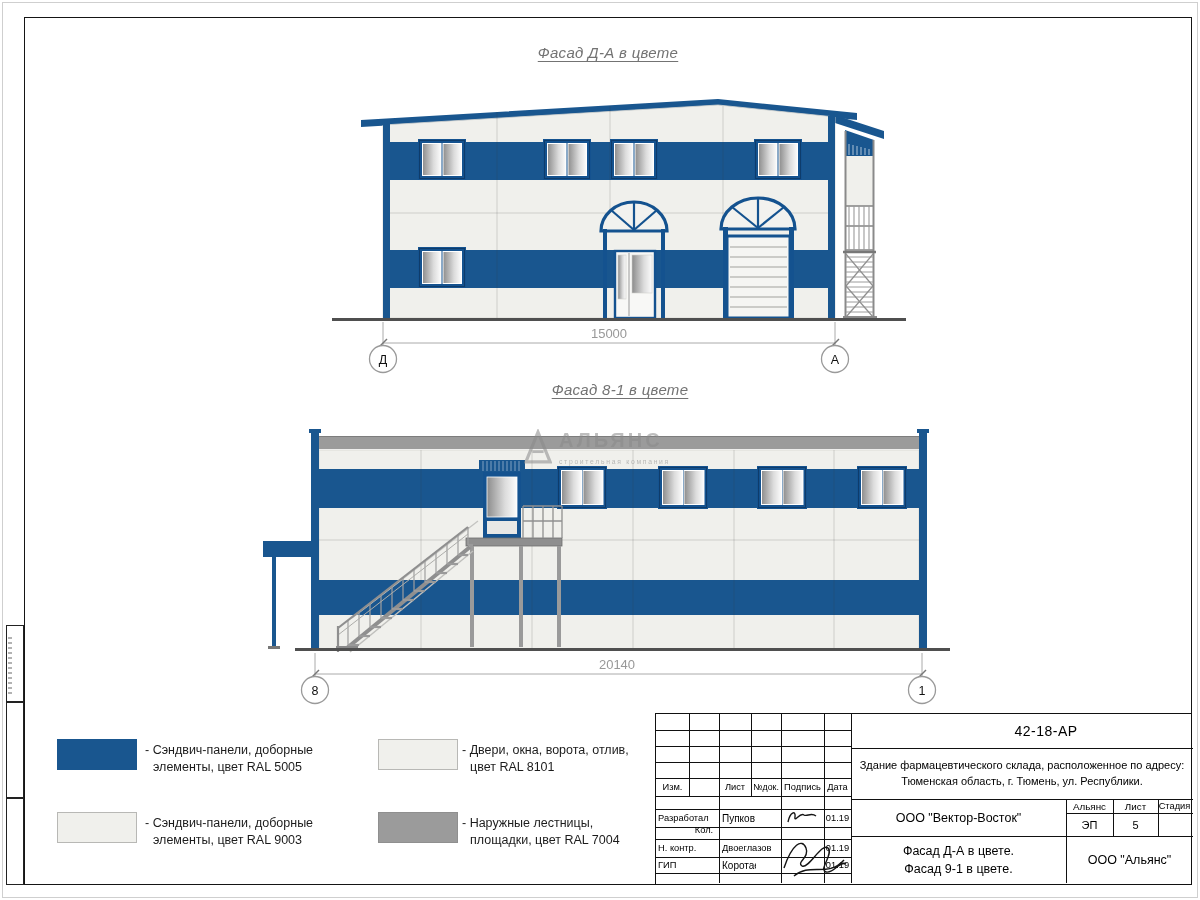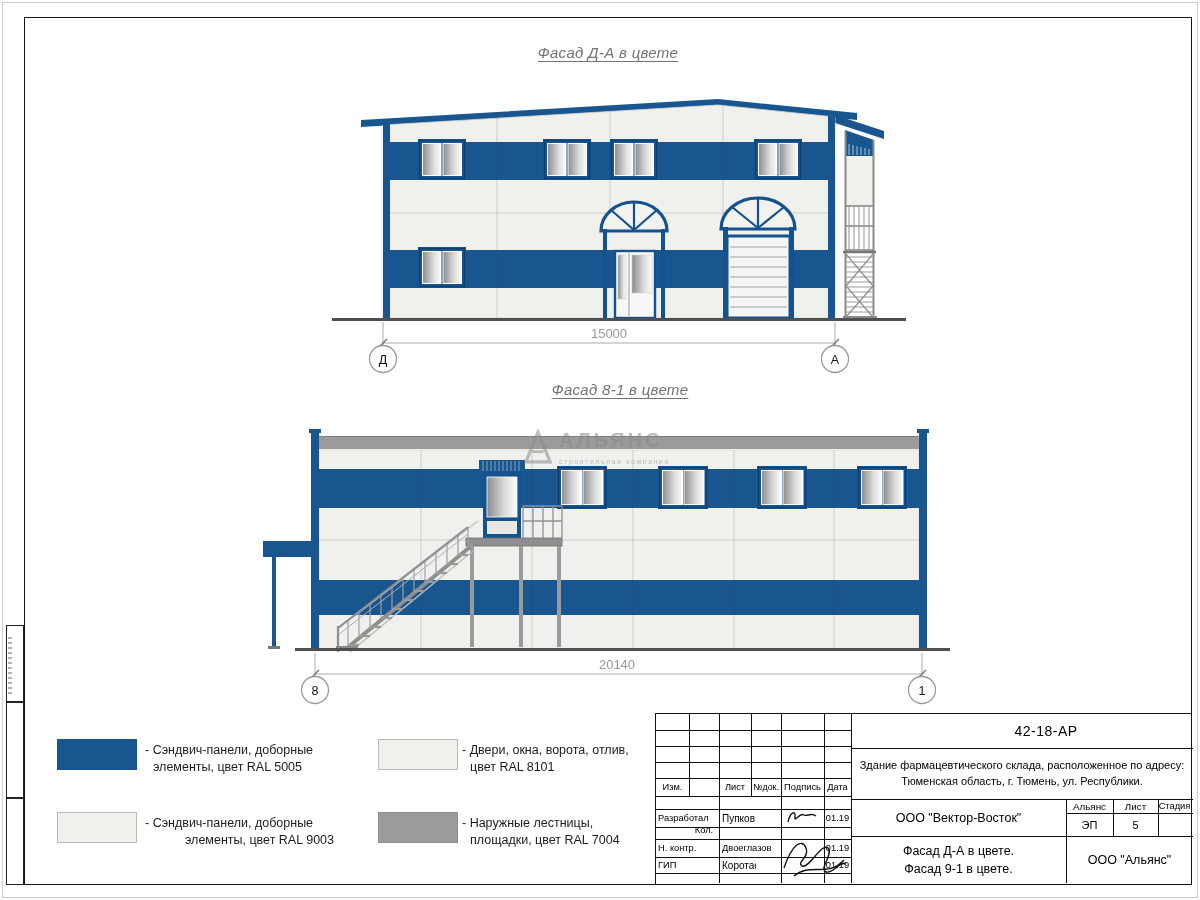--- a/index.html
+++ b/index.html
@@ -334,21 +334,21 @@
       <div class="swatch" style="left: 57px; top: 739px; background: rgb(25, 86, 143);"></div>
       <div class="leg-text" style="left:145px;top:742px;">
         <div>- Сэндвич-панели, доборные</div>
         <div style="padding-left:8px;">элементы, цвет RAL 5005</div>
       </div>
     </div>
     <div class="legend-item">
       <div class="swatch sw-light" style="left: 57px; top: 812px; background: rgb(240, 240, 236);"></div>
       <div class="leg-text" style="left:145px;top:815px;">
         <div>- Сэндвич-панели, доборные</div>
-        <div style="padding-left:8px;margin-left:32px;">элементы, цвет RAL 9003</div>
+        <div style="padding-left:8px;">элементы, цвет RAL 9003</div>
       </div>
     </div>
     <div class="legend-item">
       <div class="swatch sw-light" style="left: 378px; top: 739px; background: rgb(240, 240, 236);"></div>
       <div class="leg-text" style="left:462px;top:742px;">
         <div>- Двери, окна, ворота, отлив,</div>
         <div style="padding-left:8px;">цвет RAL 8101</div>
       </div>
     </div>
     <div class="legend-item">

